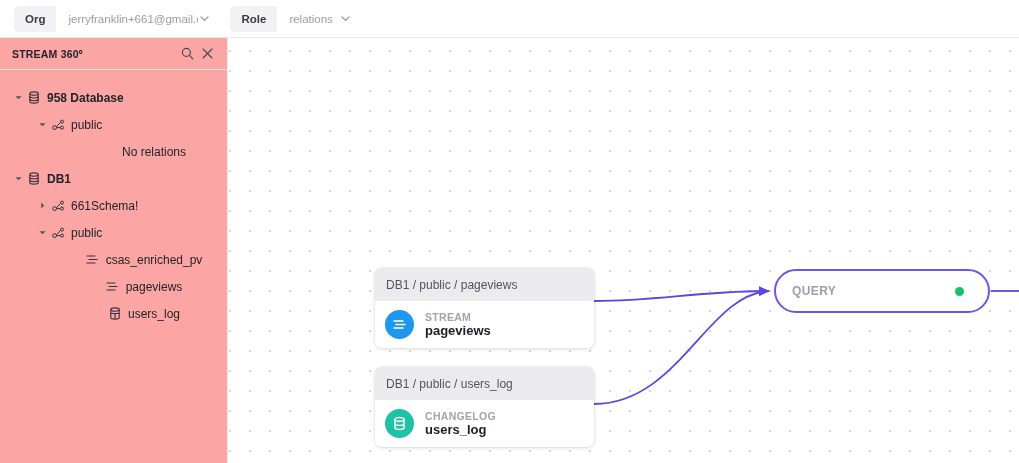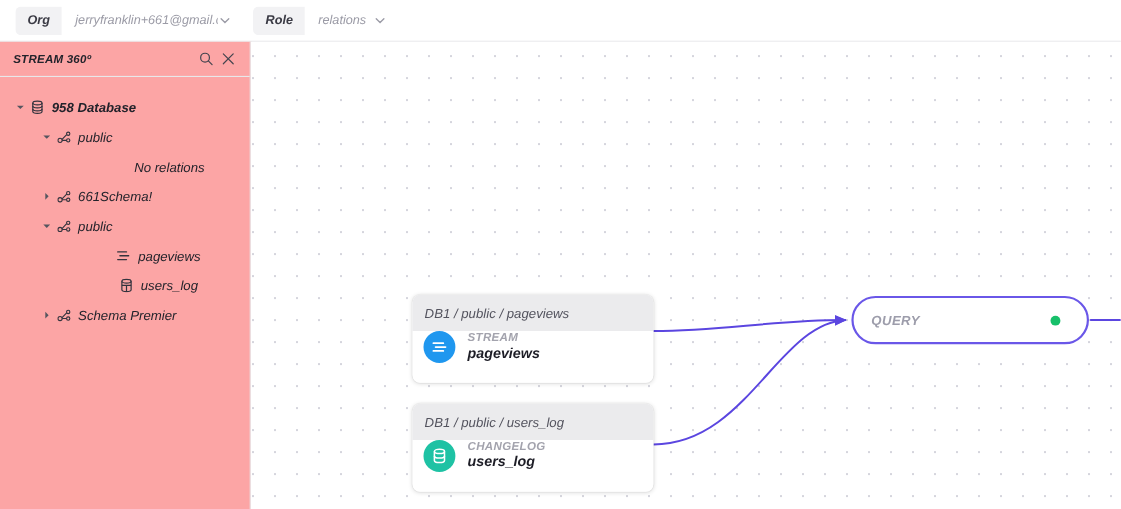--- a/index.html
+++ b/index.html
@@ -2,21 +2,21 @@
 <html><head>
 <meta charset="utf-8">
 <style>
   * { box-sizing: border-box; margin: 0; padding: 0; }
   html, body {
     width: 1019px; height: 463px;
     font-family: "Liberation Sans", sans-serif;
     background: #ffffff;
     overflow: hidden;
   }
-  #app { position: relative; width: 1019px; height: 463px; font-style: italic; }
+  #app { position: relative; width: 1019px; height: 463px; }
 
   
   .topbar {
     position: absolute; left: 0; top: 0;
     width: 1019px; height: 38px;
     background: #ffffff;
     border-bottom: 1px solid #e8e8ea;
     display: flex; align-items: center;
     padding-left: 14px;
     gap: 12px;
@@ -127,21 +127,21 @@
   .card-head {
     height: 33px;
     background: #ebebed;
     display: flex; align-items: center;
     padding-left: 11px;
     font-size: 12px;
     color: #53535e;
   }
   .card-body {
     height: 47px;
-    display: flex; 
+    display: flex; align-items: center;
     padding-left: 10px;
     background: #ffffff;
   }
   .badge {
     width: 29px; height: 29px;
     border-radius: 50%;
     display: flex; align-items: center; justify-content: center;
     flex: 0 0 29px;
     margin-right: 11px;
   }
@@ -249,20 +249,35 @@
               <path d="M4.4 7.8L8.6 3.4M4.5 8.6h4" stroke="#33333d" stroke-width="1"></path>
             </svg>
           </span>
           <span class="n-label">public</span>
         </div>
         <div class="node lvl2">
           <span class="arrow hidden"></span>
           <span class="n-icon"></span>
           <span class="n-label">No relations</span>
         </div>
+        <div class="node lvl0 bold">
+          <span class="arrow">
+            <svg width="7" height="5" viewBox="0 0 7 5">
+              <path d="M0.4 1.2L3.5 4.2L6.6 1.2" fill="#55555f"></path>
+            </svg>
+          </span>
+          <span class="n-icon">
+            <svg width="12" height="13" viewBox="0 0 12 13">
+              <ellipse cx="6" cy="2.6" rx="4.2" ry="1.7" fill="none" stroke="#33333d" stroke-width="1.1"></ellipse>
+              <path d="M1.8 2.6v7.8c0 .94 1.88 1.7 4.2 1.7s4.2-.76 4.2-1.7V2.6" fill="none" stroke="#33333d" stroke-width="1.1"></path>
+              <path d="M1.8 5.3c0 .94 1.88 1.7 4.2 1.7s4.2-.76 4.2-1.7M1.8 8c0 .94 1.88 1.7 4.2 1.7S10.2 8.94 10.2 8" fill="none" stroke="#33333d" stroke-width="1.1"></path>
+            </svg>
+          </span>
+          <span class="n-label">DB1</span>
+        </div>
         <div class="node lvl1">
           <span class="arrow">
             <svg width="5" height="7" viewBox="0 0 5 7">
               <path d="M1.2 0.4L4.2 3.5L1.2 6.6" fill="#55555f"></path>
             </svg>
           </span>
           <span class="n-icon">
             <svg width="13" height="12" viewBox="0 0 13 12">
               <circle cx="2.6" cy="8.6" r="1.9" fill="none" stroke="#33333d" stroke-width="1"></circle>
               <circle cx="10" cy="2.6" r="1.5" fill="none" stroke="#33333d" stroke-width="1"></circle>
@@ -288,48 +303,41 @@
           </span>
           <span class="n-label">public</span>
         </div>
         <div class="node lvl2">
           <span class="arrow hidden"></span>
           <span class="n-icon">
             <svg width="13" height="11" viewBox="0 0 13 11">
               <path d="M1 2h8M3 5.5h8M1 9h8" stroke="#33333d" stroke-width="1.2" stroke-linecap="round" fill="none"></path>
             </svg>
           </span>
+          <span class="n-label">csas_enriched_pv</span>
+        </div>
+        <div class="node lvl2">
+          <span class="arrow hidden"></span>
+          <span class="n-icon">
+            <svg width="13" height="11" viewBox="0 0 13 11">
+              <path d="M1 2h8M3 5.5h8M1 9h8" stroke="#33333d" stroke-width="1.2" stroke-linecap="round" fill="none"></path>
+            </svg>
+          </span>
           <span class="n-label">pageviews</span>
         </div>
         <div class="node lvl2">
           <span class="arrow hidden"></span>
           <span class="n-icon">
             <svg width="12" height="13" viewBox="0 0 12 13">
               <ellipse cx="6" cy="2.6" rx="4.2" ry="1.7" fill="none" stroke="#33333d" stroke-width="1.1"></ellipse>
               <path d="M1.8 2.6v7.8c0 .94 1.88 1.7 4.2 1.7s4.2-.76 4.2-1.7V2.6" fill="none" stroke="#33333d" stroke-width="1.1"></path>
               <path d="M1.8 6.5h8.4M6 6.5v5.6" stroke="#33333d" stroke-width="1.1" fill="none"></path>
             </svg>
           </span>
           <span class="n-label">users_log</span>
-        </div>
-        <div class="node lvl1">
-          <span class="arrow">
-            <svg width="5" height="7" viewBox="0 0 5 7">
-              <path d="M1.2 0.4L4.2 3.5L1.2 6.6" fill="#55555f"></path>
-            </svg>
-          </span>
-          <span class="n-icon">
-            <svg width="13" height="12" viewBox="0 0 13 12">
-              <circle cx="2.6" cy="8.6" r="1.9" fill="none" stroke="#33333d" stroke-width="1"></circle>
-              <circle cx="10" cy="2.6" r="1.5" fill="none" stroke="#33333d" stroke-width="1"></circle>
-              <circle cx="10" cy="8.6" r="1.5" fill="none" stroke="#33333d" stroke-width="1"></circle>
-              <path d="M4.4 7.8L8.6 3.4M4.5 8.6h4" stroke="#33333d" stroke-width="1"></path>
-            </svg>
-          </span>
-          <span class="n-label">Schema Premier</span>
         </div>
       </div>
   </div>
 
   <div class="canvas">
 
     <svg class="edges" viewBox="0 0 790 425">
       <defs>
         <marker id="arrow" markerWidth="7" markerHeight="7" refX="5.6" refY="3" orient="auto">
           <path d="M0,0.4 L6,3 L0,5.6 z" fill="#5b46e0"></path>

